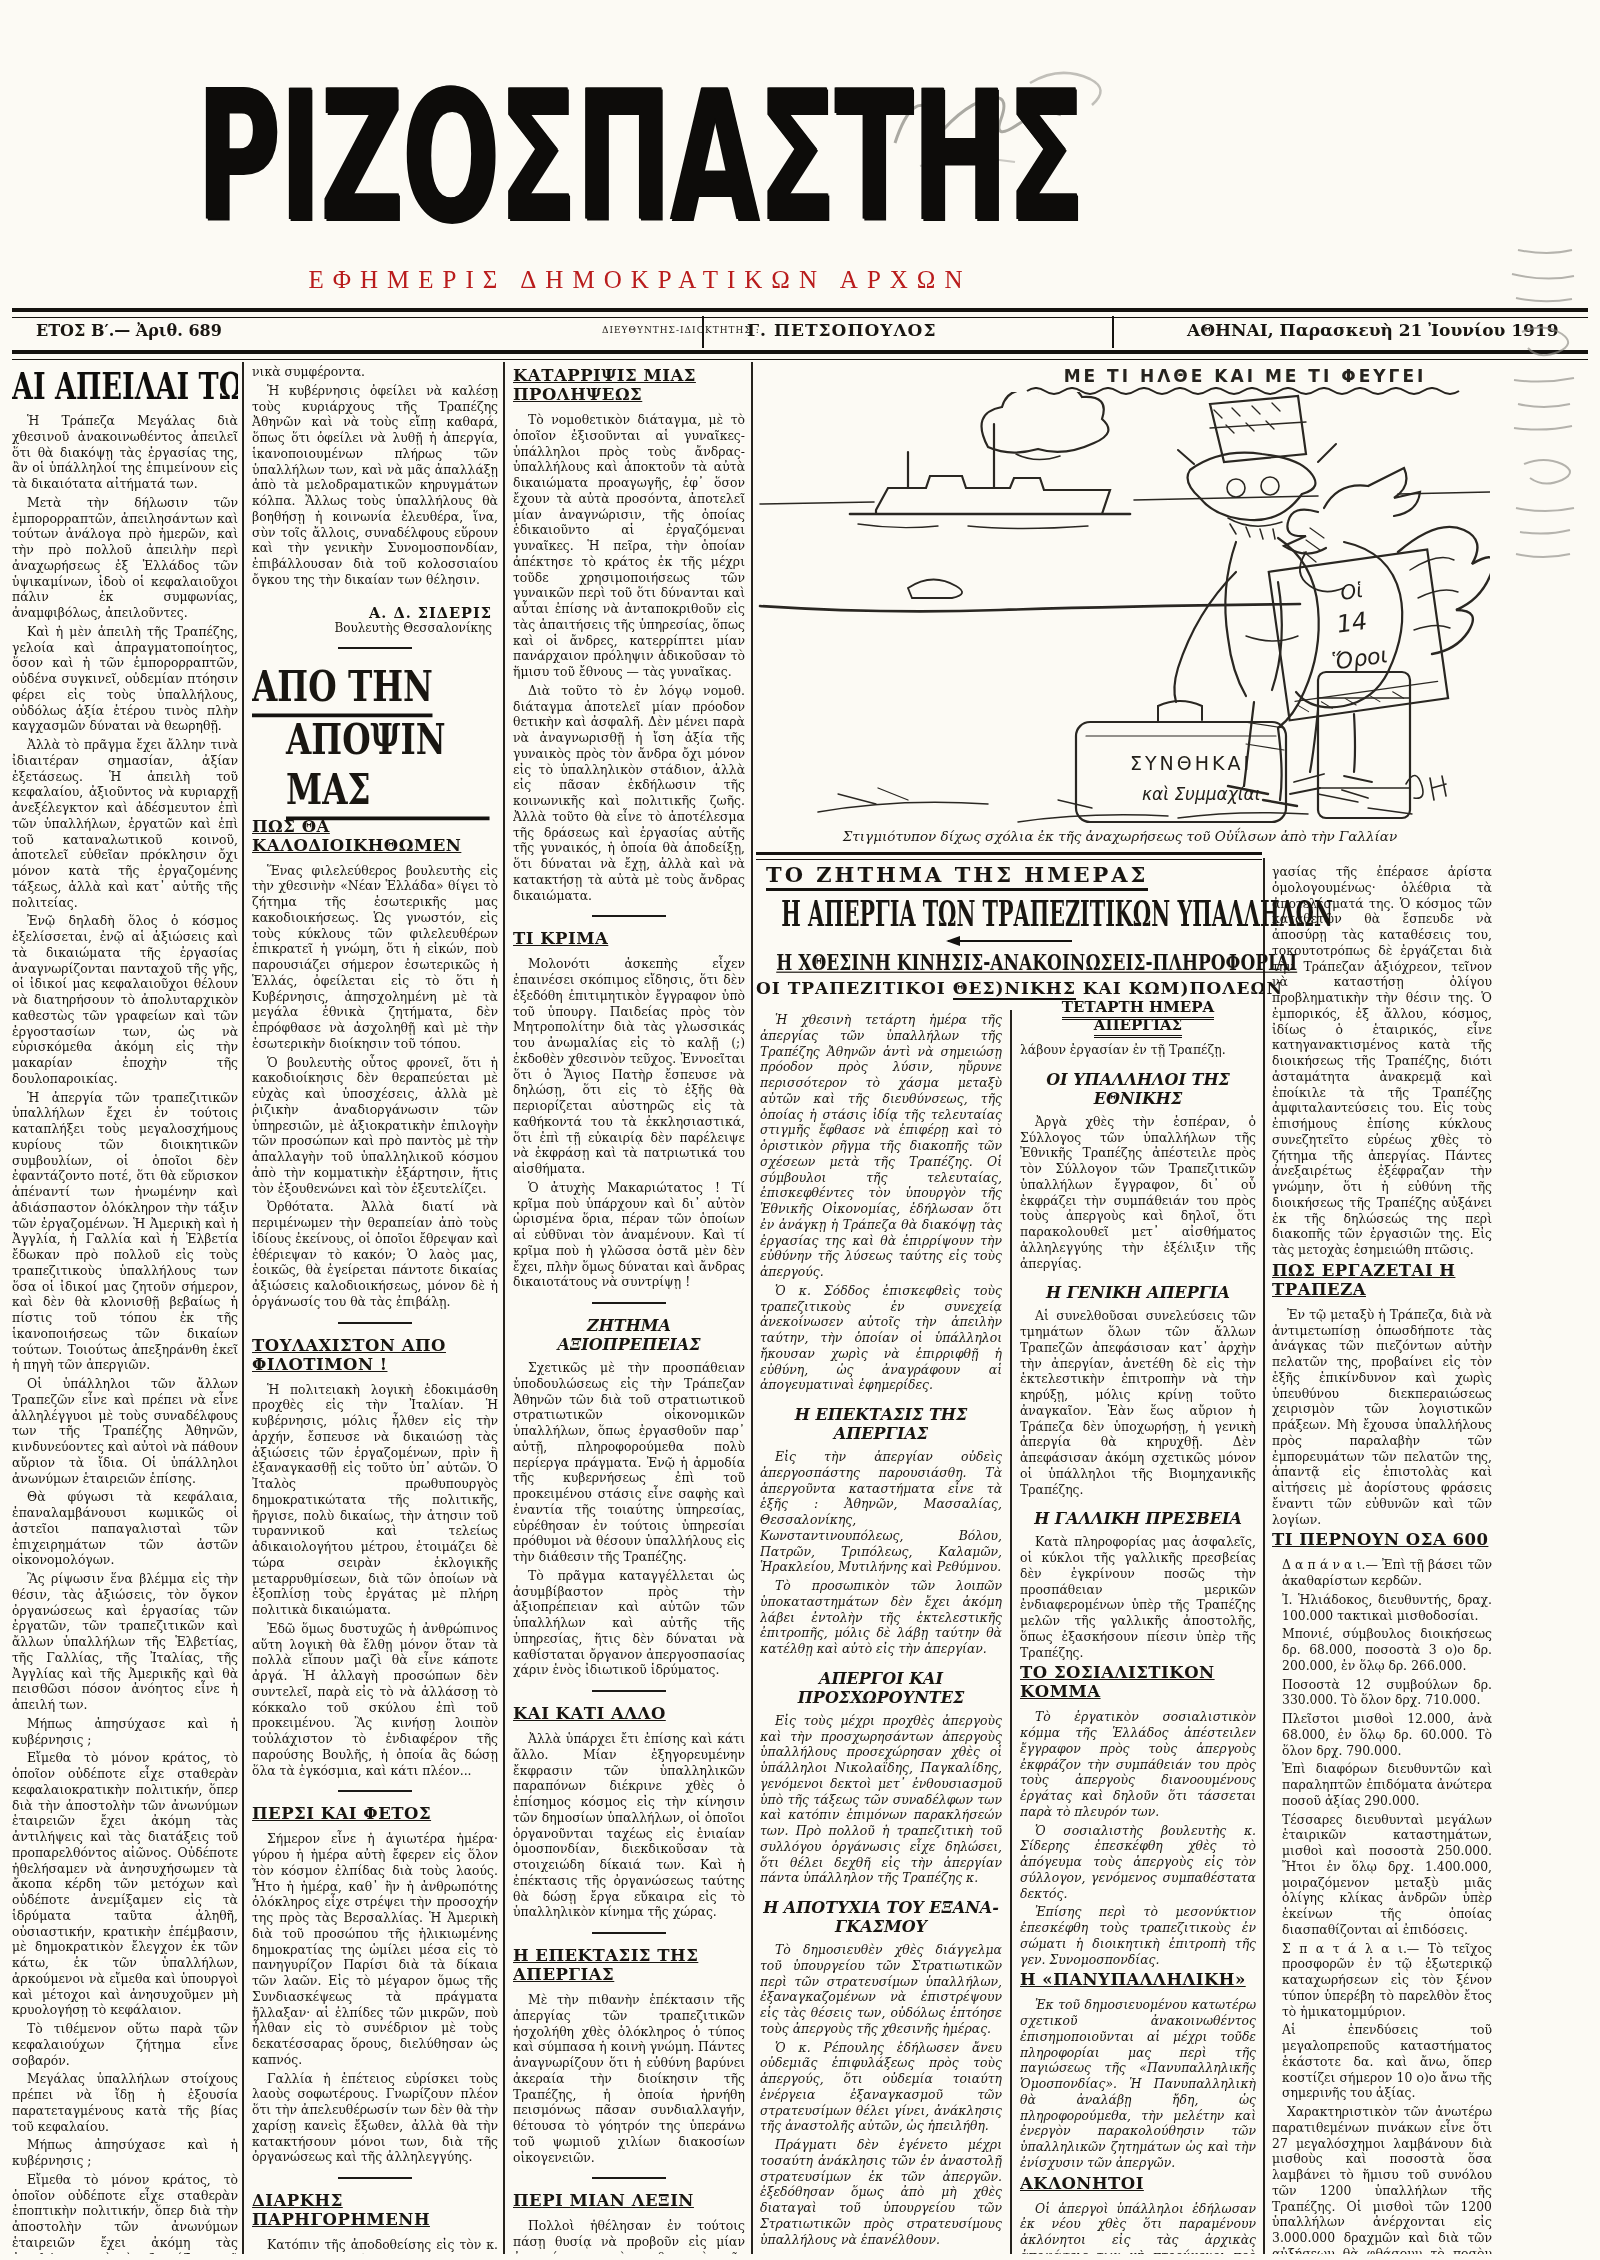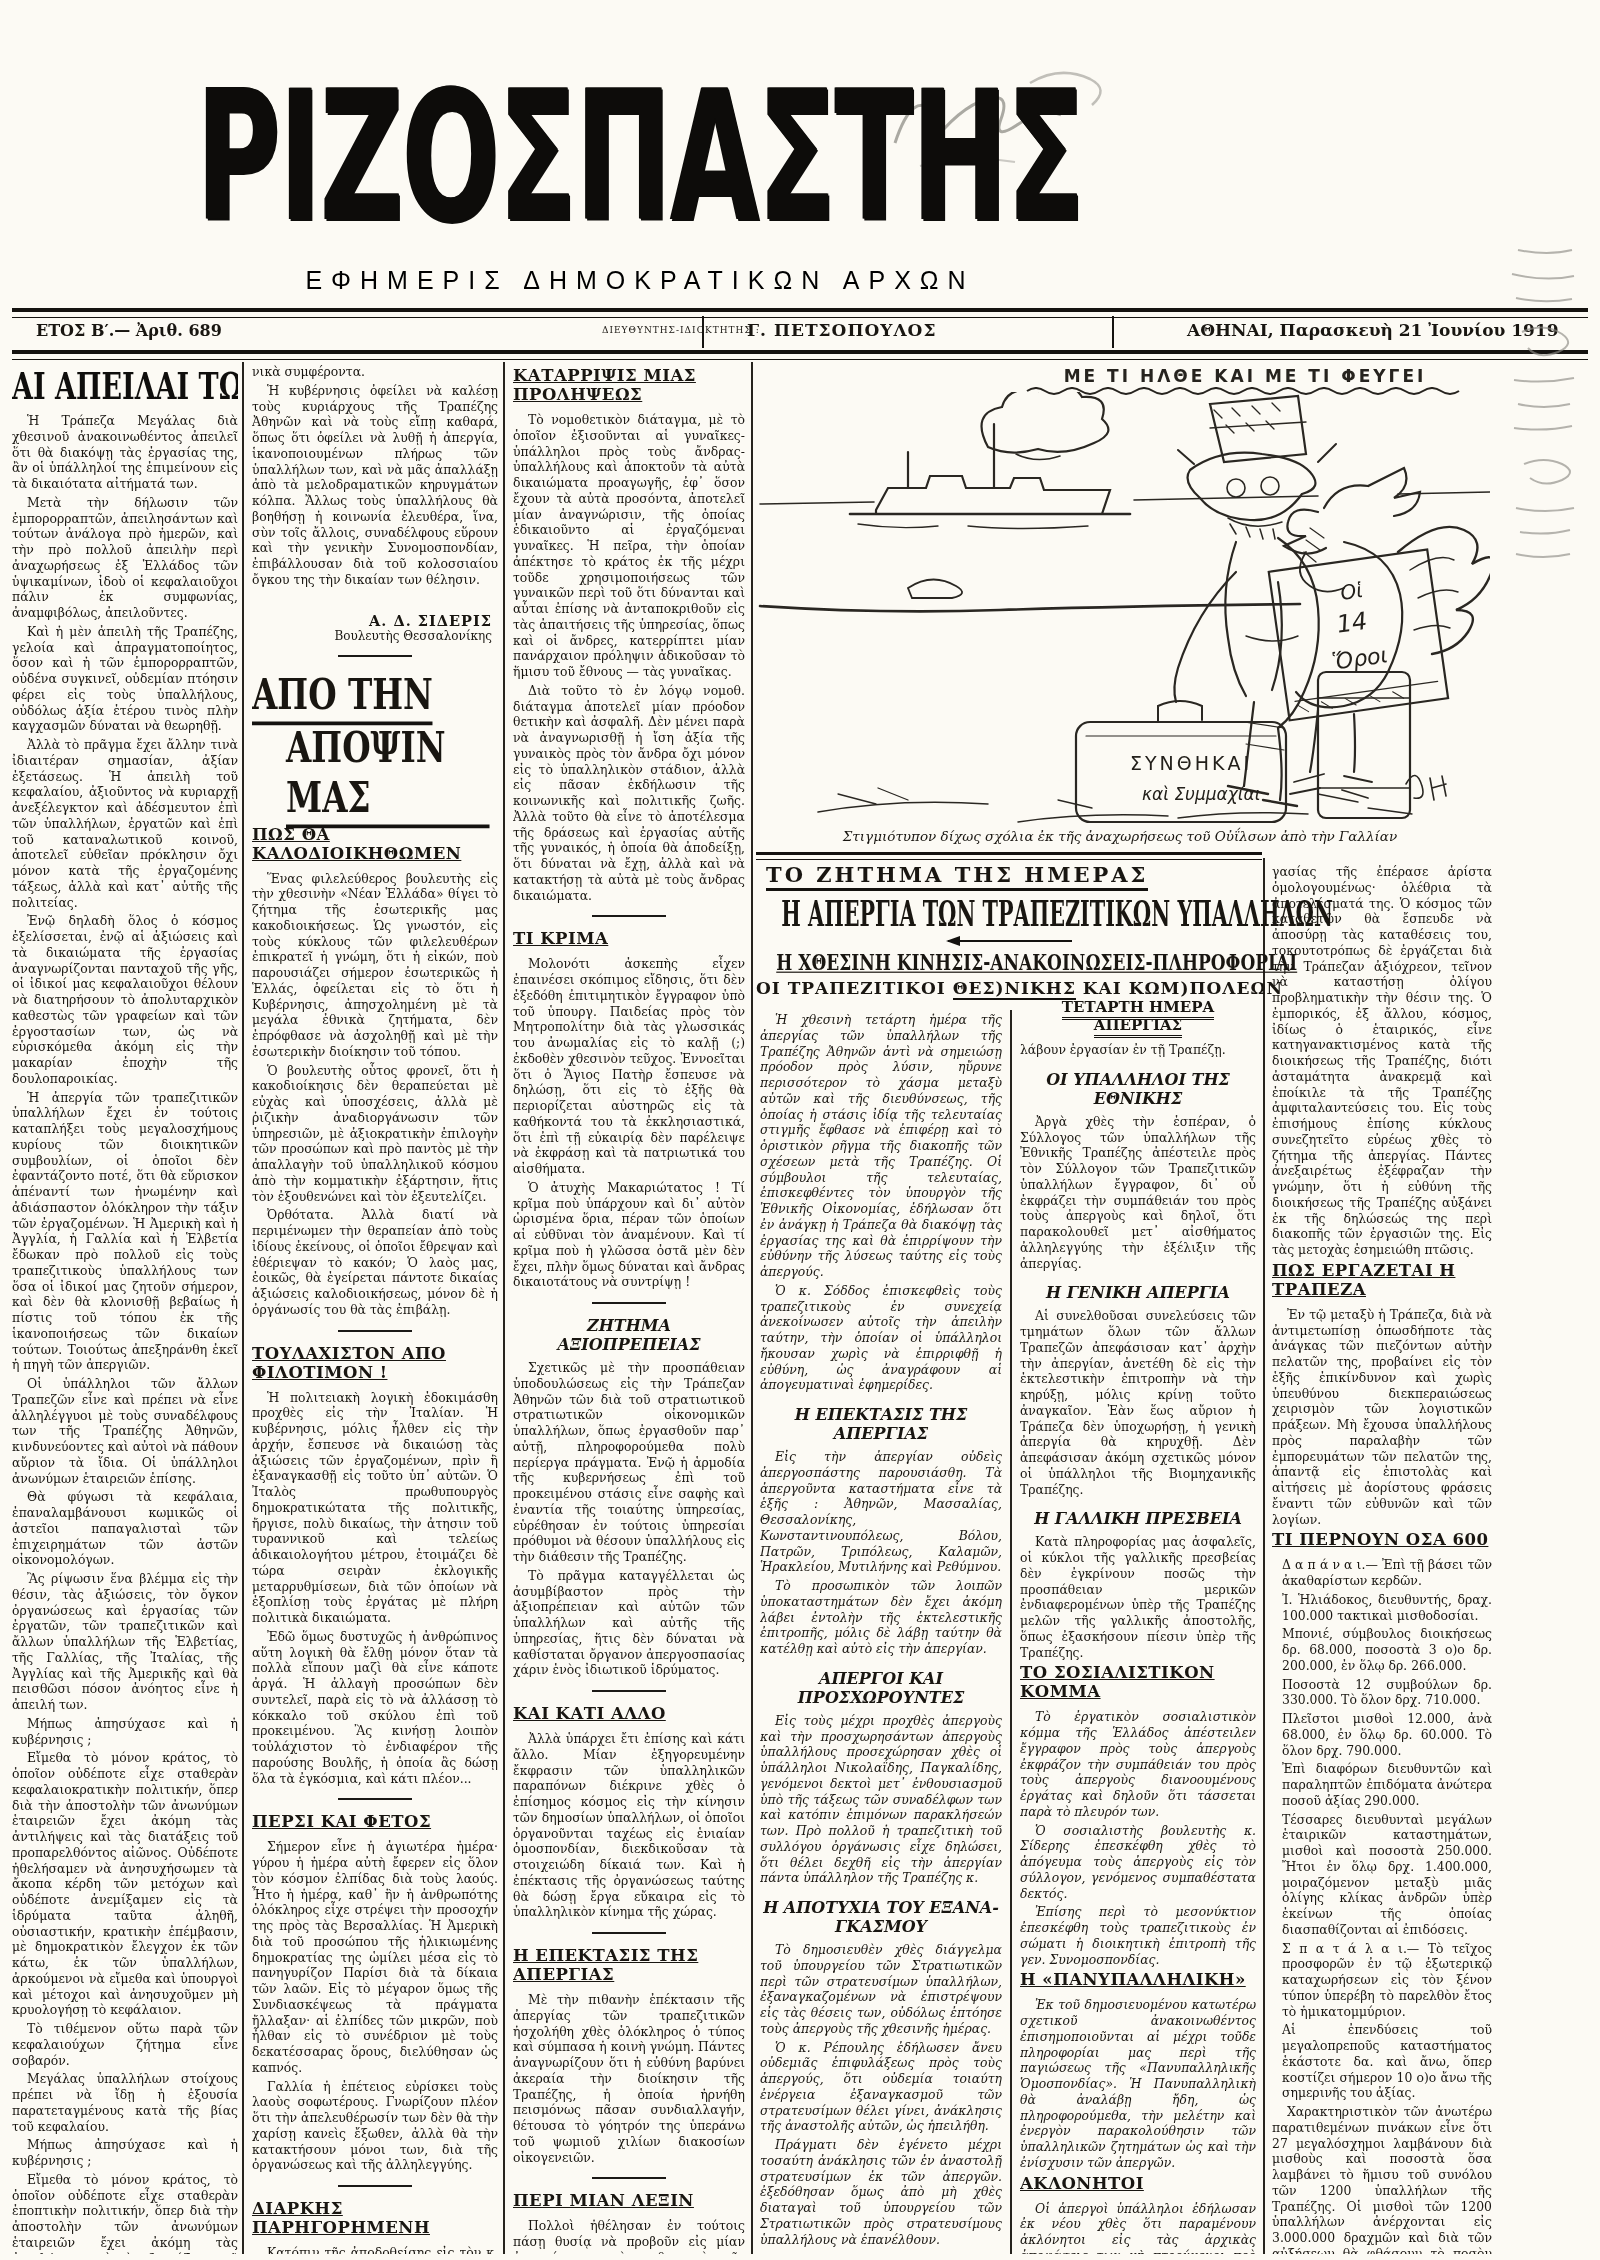--- a/index.html
+++ b/index.html
@@ -1,21 +1,21 @@
 <!DOCTYPE html>
 <html><head>
 <meta charset="utf-8">
 <style>
   html,body{margin:0;padding:0;}
   body{width:1600px;height:2260px;position:relative;background:#fcfaf4;font-family:"DejaVu Serif",serif;color:#191611;overflow:hidden;}
   #page{position:absolute;inset:0;}
   
   .mast{position:absolute;left:120px;top:52px;width:1040px;text-align:center;}
   .mast-title{font-family:"DejaVu Sans",sans-serif;font-weight:bold;font-size:118px;letter-spacing:-2px;color:#0d0c0a;transform:scale(.98,1.52);transform-origin:center top;white-space:nowrap;text-shadow:1px 1px 0 #0d0c0a, -1px 0 0 #0d0c0a;}
-  .mast-sub{font-family:Liberation Sans, sans-serif;font-size:25px;letter-spacing:9px;margin-top:76px;color:#000000;}
+  .mast-sub{font-family:Liberation Serif, serif;font-size:25px;letter-spacing:9px;margin-top:76px;color:#b91c1c;}
   
   .drule{position:absolute;left:12px;width:1576px;height:5px;border-top:4px solid #151310;border-bottom:1px solid #151310;}
   .dateline{position:absolute;left:12px;top:316px;width:1576px;height:32px;}
   .dl-left{position:absolute;left:24px;top:5px;font-weight:bold;font-size:16px;}
   .dl-cl{position:absolute;left:590px;top:9px;font-size:9px;letter-spacing:1px;}
   .dl-cv{position:absolute;left:735px;top:4px;font-weight:bold;font-size:17px;letter-spacing:1px;}
   .dl-right{position:absolute;left:1175px;top:4px;font-weight:bold;font-size:17px;}
   .dl-tick{position:absolute;top:0;width:2px;height:32px;background:#151310;}
   
   .vrule{position:absolute;width:2px;background:#26231e;}
@@ -26,21 +26,21 @@
   .h1b span+span{margin-left:34px;}
   .h2u{text-align:left;font-weight:bold;font-size:16.5px;margin:2px 0 8px;text-decoration:underline;letter-spacing:.5px;}
   .h2i{text-align:center;font-weight:bold;font-style:italic;font-size:16px;margin:12px 0 6px;}
   .h2u2{text-align:center;font-weight:bold;font-size:15px;margin:0 0 8px;}
   .h2u2 b{border-bottom:3px double #14120f;padding-bottom:1px;}
   .p,.pi,.pl,.pnum,.psm,.pboldr{margin:0 0 3px;font-size:12.4px;line-height:1.27;}
   .p{text-indent:15px;}
   .pi{text-indent:15px;font-style:italic;}
   .pl{text-indent:0;}
   .pnum{text-indent:0;padding-left:10px;}
-  .sig{text-align:right;font-weight:bold;font-size:14.5px;margin:24px 6px 0 0;letter-spacing:1px;}
+  .sig{text-align:right;font-weight:bold;font-size:14.5px;margin:16px 6px 0 0;letter-spacing:1px;}
   .sig2{text-align:right;font-size:12px;margin:0 6px 6px 0;}
   .rule{width:74px;border-top:2px solid #1b1916;margin:12px auto;}
   
   .cart-cap-top{position:absolute;left:1010px;top:366px;width:470px;text-align:center;font-weight:bold;font-size:17px;letter-spacing:3px;font-family:"DejaVu Sans",sans-serif;color:#26231e;}
   .cart-cap-bot{position:absolute;left:770px;top:828px;width:700px;text-align:center;font-style:italic;font-size:13.5px;}
   .wavy{display:block;margin:1px auto 0;}
   
   .sec-rule{position:absolute;left:756px;top:852px;width:506px;height:4px;border-top:3px solid #14120f;border-bottom:1px solid #14120f;}
   .kicker{position:absolute;left:766px;top:862px;font-weight:bold;font-size:21px;letter-spacing:3px;border-bottom:3px solid #14120f;padding-bottom:1px;}
   .bigheadline{position:absolute;left:756px;top:893px;width:506px;text-align:center;font-weight:bold;font-size:23px;white-space:nowrap;transform:scale(.9,1.5);transform-origin:center top;}

